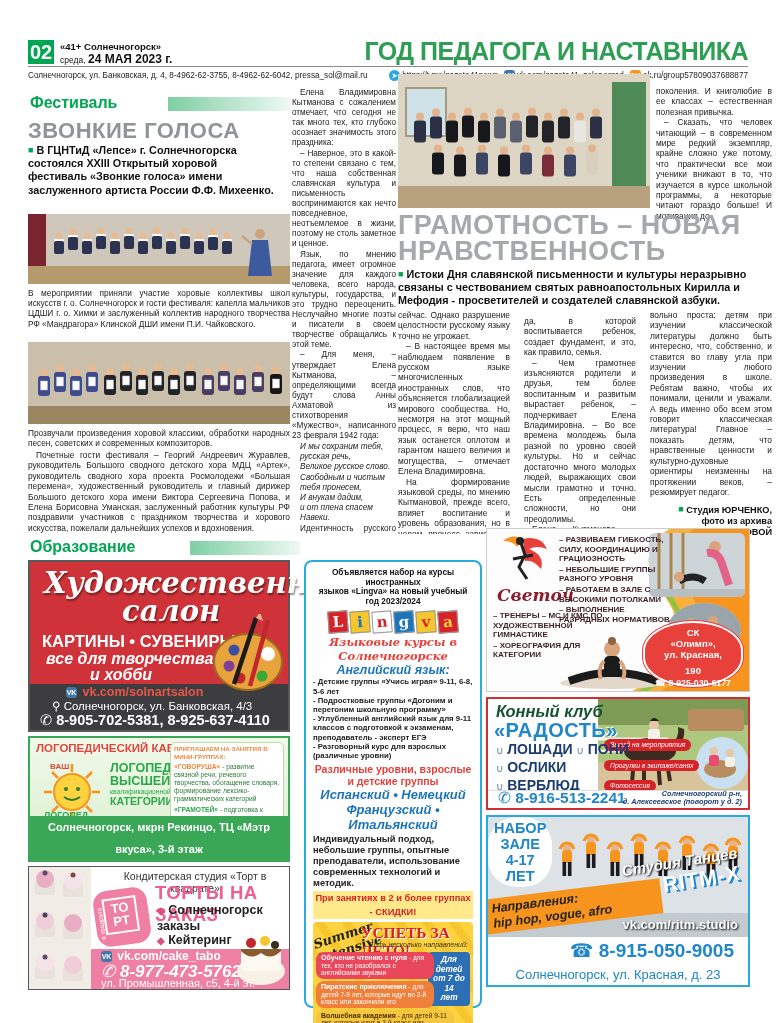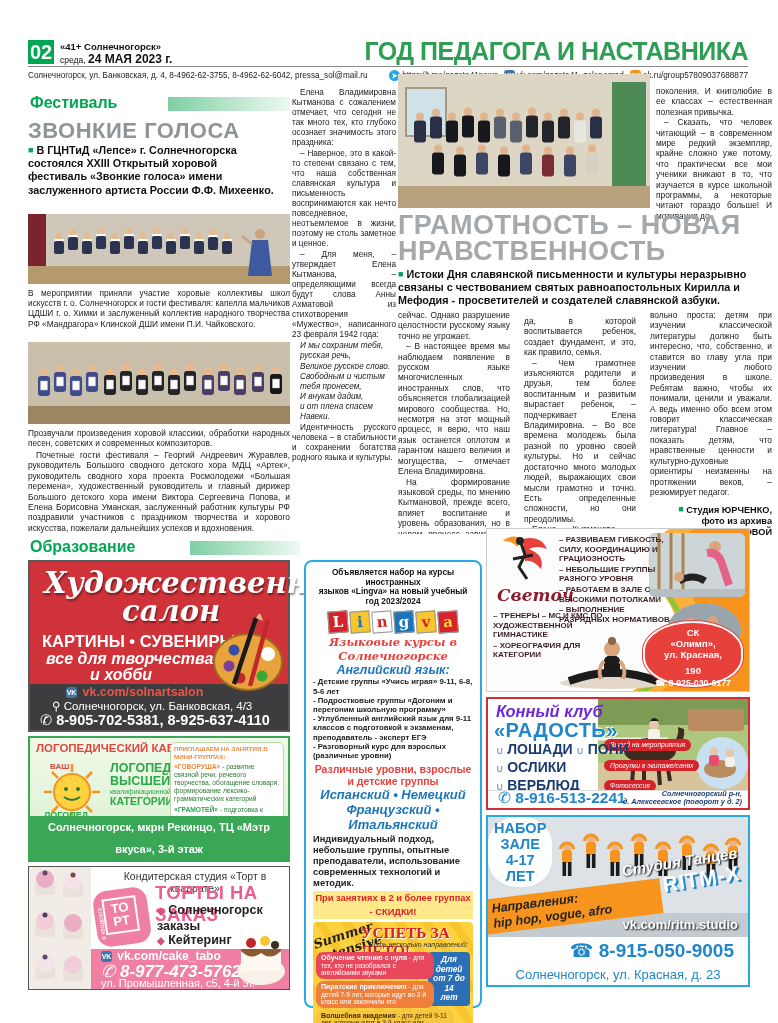--- a/index.html
+++ b/index.html
@@ -106,21 +106,21 @@
   .svetoch{background:#fdfdfd;border:1px solid #ccc;box-sizing:border-box;overflow:hidden;}
   .sv-logo{font-family:"DejaVu Serif",serif;font-weight:bold;font-style:italic;font-size:17px;color:#8c1d2f;}
   .sv-bullets{font-weight:bold;font-size:8px;line-height:9.6px;color:#3d1f24;}
   .sv-bullets div{margin-bottom:1px;}
   .sv-oval{background:#e8403a;border-radius:50%/45%;color:#fff;font-weight:bold;text-align:center;border:2px solid #fff;box-shadow:0 0 0 1px #e8403a;}
   .sv-oval .l1{font-size:9.5px;line-height:11px;}
   .sv-oval .ph{font-size:8.8px;}
 
   
   .horse{background:#fff;border:2px solid #cf2e35;box-sizing:border-box;overflow:hidden;}
-  .ho-t1{color:#6d28d9;font-weight:bold;font-style:italic;font-size:16.5px;}
+  .ho-t1{color:#14532d;font-weight:bold;font-style:italic;font-size:16.5px;}
   .ho-t2{color:#1f86c9;font-weight:bold;font-size:20px;letter-spacing:0.5px;text-shadow:1px 1px 0 #fff,-1px -1px 0 #fff;}
   .ho-animal{color:#1a3c6e;font-weight:bold;font-size:14px;line-height:17px;}
   .ho-shoe{color:#8fa3b8;font-size:10px;}
   .ho-vk{color:#d6232a;font-weight:bold;font-style:italic;font-size:12.5px;}
   .ho-phone{color:#1f86c9;font-weight:bold;font-size:15.5px;}
   .ho-addr{color:#1a3c6e;font-weight:bold;font-style:italic;font-size:7.3px;line-height:8.6px;text-align:right;}
   .ho-pill{background:#d6232a;color:#fff;font-style:italic;font-size:6.8px;line-height:7.6px;border-radius:7px;
            padding:2px 6px;margin:3px 0;display:inline-block;}
 
   
@@ -245,20 +245,21 @@
   </div>
   <div class="abs caption" style="left:28px;top:428px;width:262px;">Прозвучали произведения хоровой классики, обработки народных песен, советских и современных композиторов.</div>
 
   <div class="abs bt" style="left:28px;top:450px;width:262px;height:84px;">
     <p>Почетные гости фестиваля – Георгий Андреевич Журавлев, руководитель Большого сводного детского хора МДЦ «Артек», руководитель сводного хора проекта Росмолодежи «Большая перемена», художественный руководитель и главный дирижер Большого детского хора имени Виктора Сергеевича Попова, и Елена Борисовна Уманская, заслуженный работник культуры РФ поздравили участников с праздником творчества и хорового искусства, пожелали дальнейших успехов и вдохновения.</p>
   </div>
 
   <div class="abs bt kcol" style="left:292px;top:88px;width:104px;height:446px;">
     <p>Елена Владимировна Кытманова с сожалением отмечает, что сегодня не так много тех, кто глубоко осознает значимость этого праздника:</p>
     <p>– Наверное, это в какой-то степени связано с тем, что наша собственная славянская культура и письменность воспринимаются как нечто повседневное, неотъемлемое в жизни, поэтому не столь заметное и ценное.</p>
+    <p>Язык, по мнению педагога, имеет огромное значение для каждого человека, всего народа, культуры, государства, и это трудно переоценить. Неслучайно многие поэты и писатели в своем творчестве обращались к этой теме.</p>
     <p>– Для меня, – утверждает Елена Кытманова, – определяющими всегда будут слова Анны Ахматовой из стихотворения «Мужество», написанного 23 февраля 1942 года:</p>
     <div class="verse">
       <div>И мы сохраним тебя,</div>
       <div>русская речь,</div>
       <div>Великое русское слово.</div>
       <div>Свободным и чистым</div>
       <div>тебя пронесем,</div>
       <div>И внукам дадим,</div>
       <div>и от плена спасем</div>
       <div>Навеки.</div>

